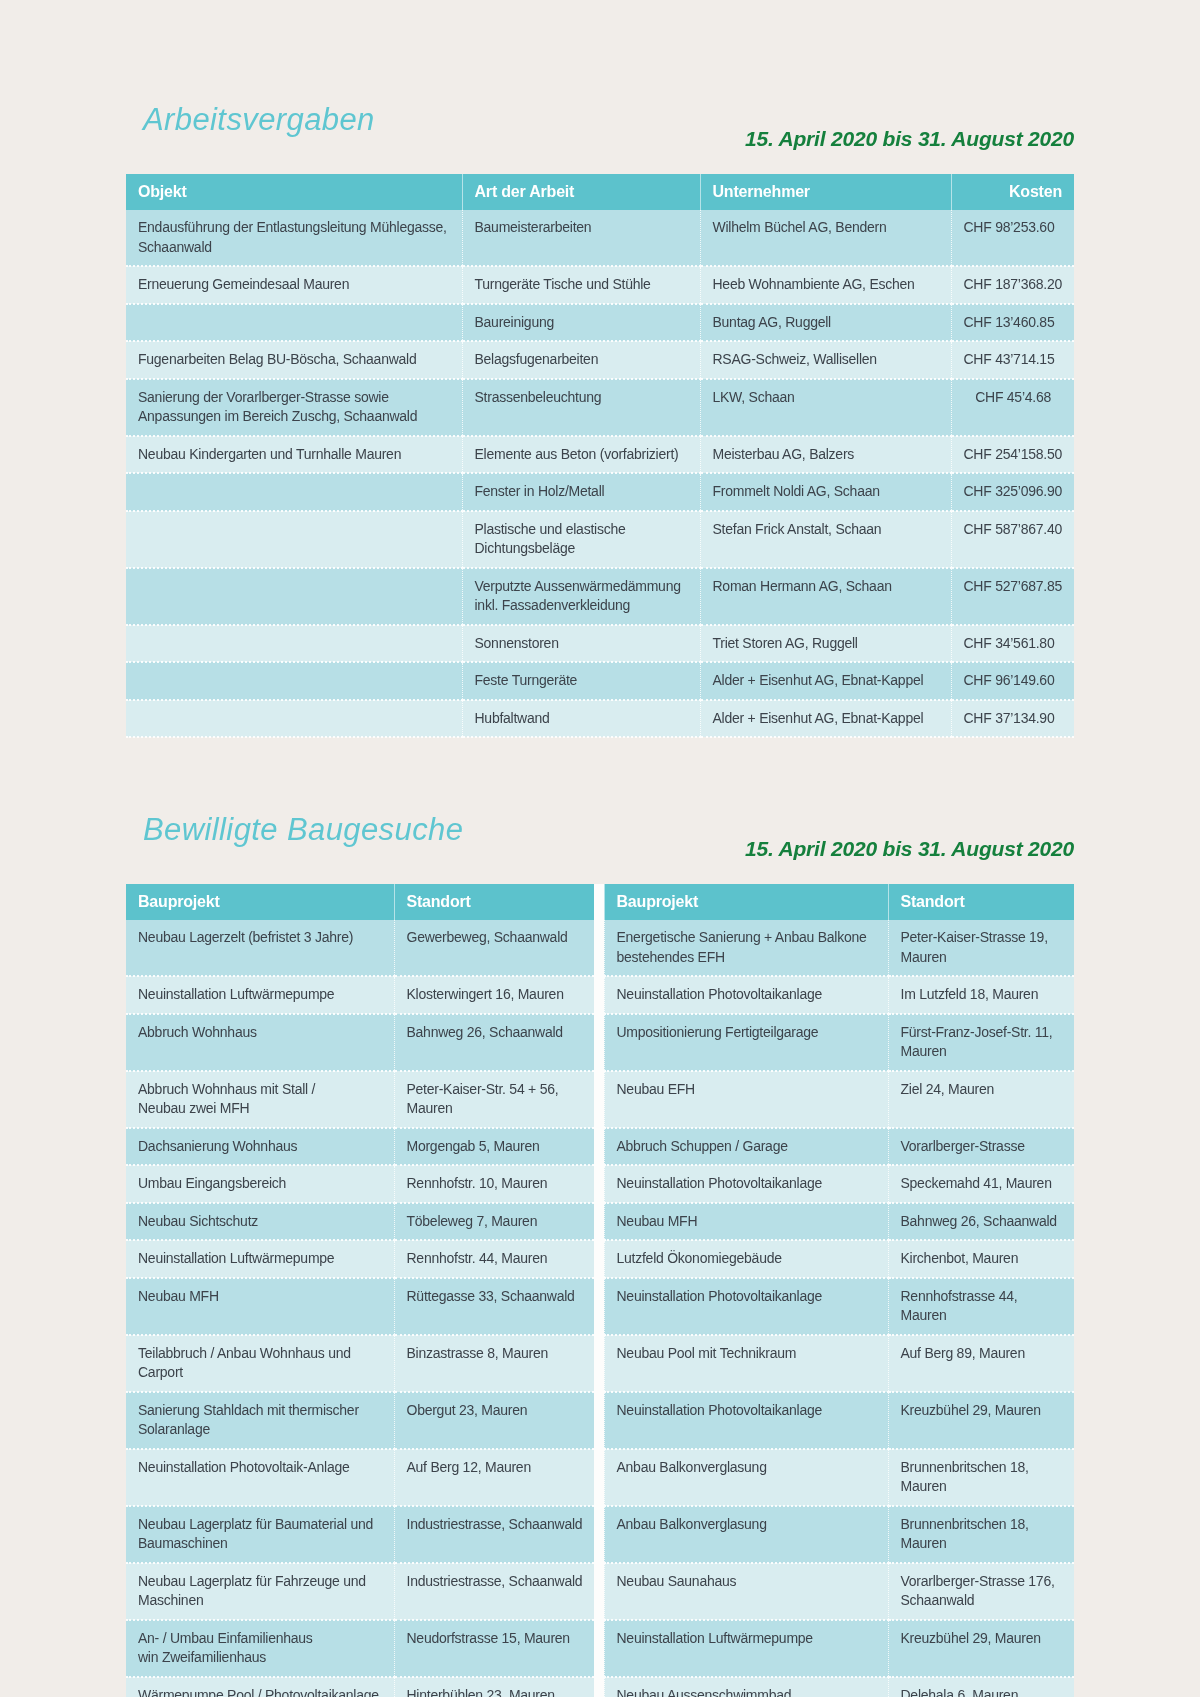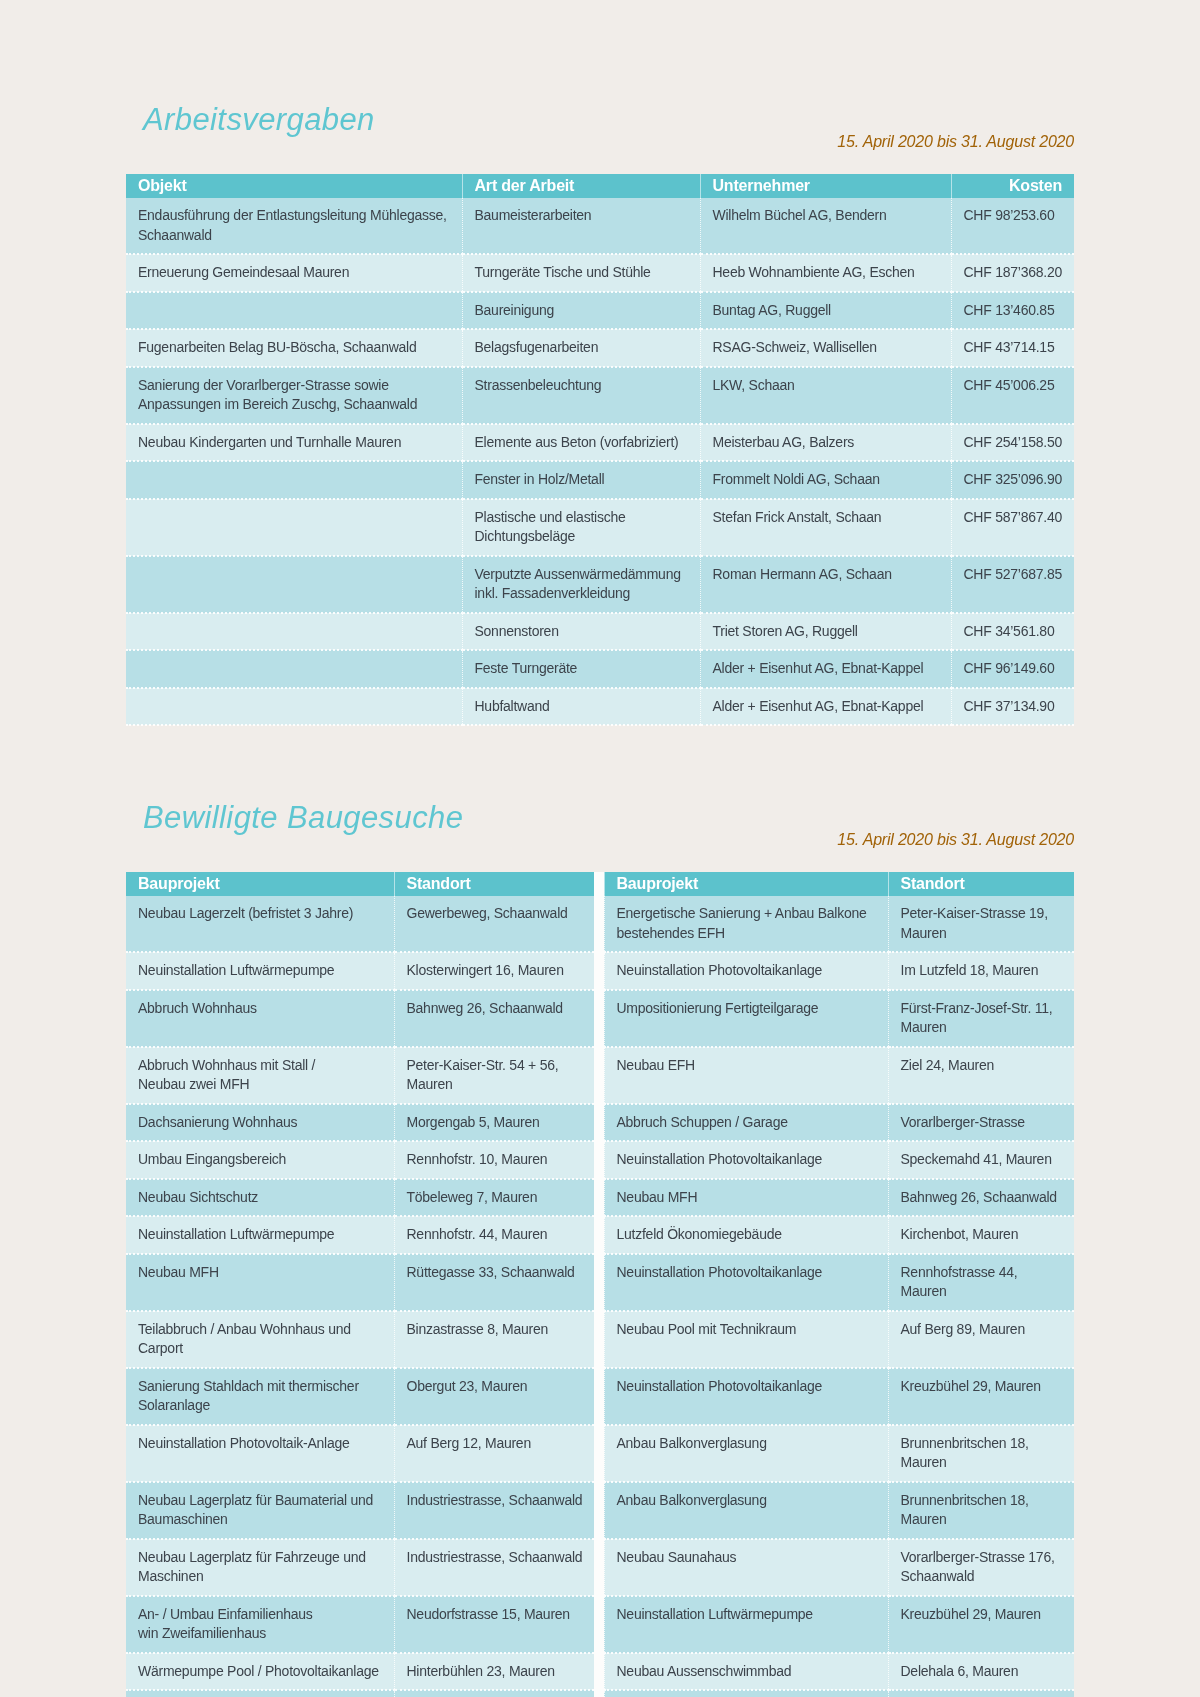--- a/index.html
+++ b/index.html
@@ -10,27 +10,27 @@
     overflow:hidden;
     color:#3c434b;
   }
   .content{width:948px;margin:0 auto;padding-top:86px;}
   .sec-head{display:flex;justify-content:space-between;align-items:flex-end;margin-bottom:20px;}
   .sec-title{
     margin:17px;font-size:31px;font-style:italic;font-weight:500;
     color:#5fc6d1;letter-spacing:.4px;line-height:1.1;
   }
   .date-range{
-    font-size:16px;font-style:italic;font-weight:400;color:#a16207;
+    font-size:21px;font-style:italic;font-weight:700;color:#15803d;
     padding-bottom:3px;letter-spacing:-0.2px;
   }
   table{border-collapse:collapse;table-layout:fixed;width:948px;}
   thead th{
     background:#5cc2cc;color:#ffffff;font-size:16px;font-weight:700;
-    text-align:left;padding:2px 12px;line-height:20px;letter-spacing:-0.2px;
+    text-align:left;padding:8px 12px;line-height:20px;letter-spacing:-0.2px;
   }
   thead th + th{border-left:1px solid rgba(255,255,255,.55);}
   thead th.num{text-align:right;}
   tbody td{
     font-size:14px;line-height:19.5px;vertical-align:top;
     padding:8px 8px 8px 12px;white-space:pre-line;letter-spacing:-0.25px;
     color:#3c434b;
   }
   tbody tr:nth-child(odd) td{background:#b7dfe6;}
   tbody tr:nth-child(even) td{background:#d9edf0;}
@@ -92,21 +92,21 @@
             <td>Fugenarbeiten Belag BU-Böscha, Schaanwald</td>
             <td>Belagsfugenarbeiten</td>
             <td>RSAG-Schweiz, Wallisellen</td>
             <td class="num">CHF 43’714.15</td>
           </tr>
           <tr>
             <td>Sanierung der Vorarlberger-Strasse sowie
 Anpassungen im Bereich Zuschg, Schaanwald</td>
             <td>Strassenbeleuchtung</td>
             <td>LKW, Schaan</td>
-            <td class="num">CHF 45’006.25</td>
+            <td class="num">CHF 45’4.68</td>
           </tr>
           <tr>
             <td>Neubau Kindergarten und Turnhalle Mauren</td>
             <td>Elemente aus Beton (vorfabriziert)</td>
             <td>Meisterbau AG, Balzers</td>
             <td class="num">CHF 254’158.50</td>
           </tr>
           <tr>
             <td></td>
             <td>Fenster in Holz/Metall</td>

